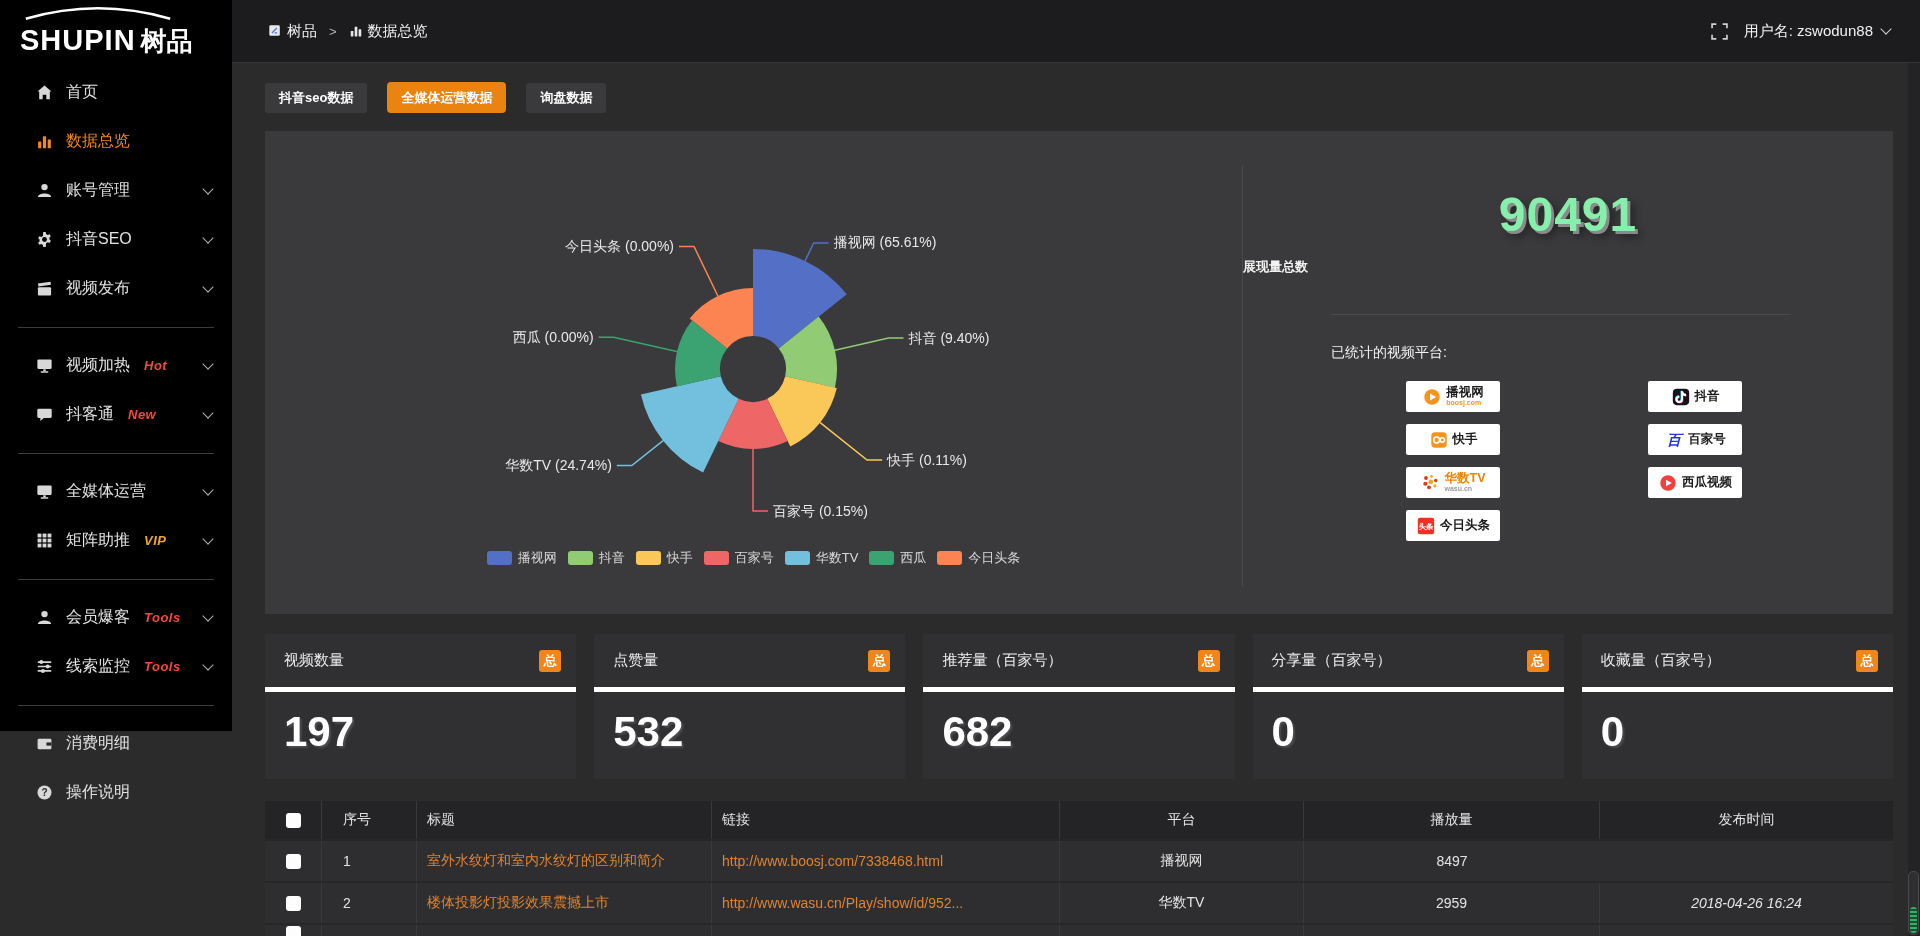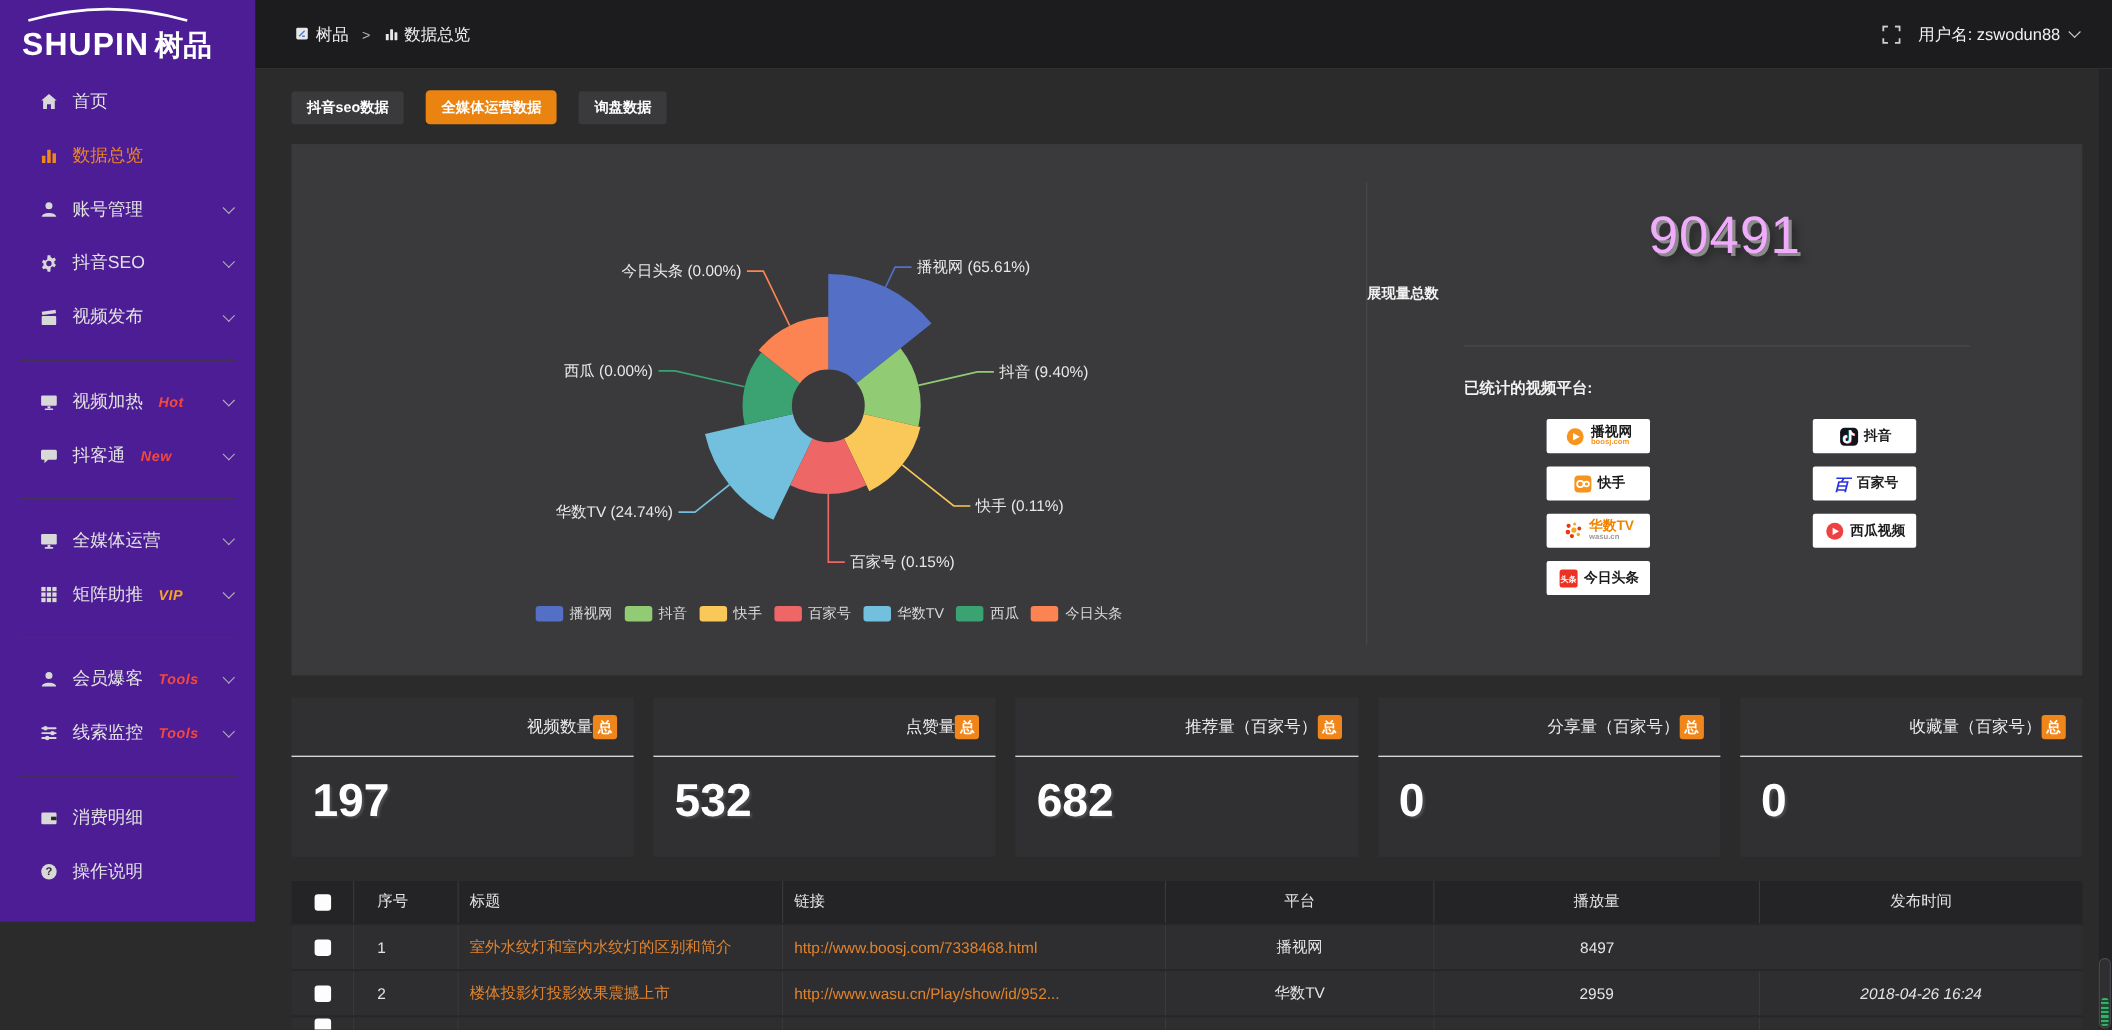--- a/index.html
+++ b/index.html
@@ -1,19 +1,19 @@
 <!DOCTYPE html>
 <html><head>
 <meta charset="utf-8">
 <style>
   html,body{margin:0;padding:0}
   body{width:1920px;height:936px;overflow:hidden;background:#2b2b2c;position:relative;
        font-family:"Liberation Sans","DejaVu Sans",sans-serif;color:#e6e6e6}
   
-  .sidebar{position:absolute;left:0;top:0;width:232px;height:838px;background:#4c1d95;z-index:3}
+  .sidebar{position:absolute;left:0;top:0;width:232px;height:731px;background:#000000;z-index:3}
   .logo{position:relative;padding:24px 0 6px 20px;height:36px}
   .logo-arc{position:absolute;left:22px;top:6px;width:152px;height:14px}
   .logo-row{white-space:nowrap}
   .logo-en{font-size:29px;font-weight:800;letter-spacing:1px;color:#fff}
   .logo-cn{font-size:26px;font-weight:800;color:#fff;margin-left:5px}
   .menu{margin-top:2px}
   .mitem{height:49px;display:flex;align-items:center;padding:0 20px 0 36px;cursor:pointer;color:#e2e2e2}
   .mitem .icn{width:17px;height:17px;fill:#d8d8d8;flex:none}
   .mitem .mlabel{font-size:16px;margin-left:13px}
   .mitem.active{color:#f0861c}
@@ -44,39 +44,39 @@
   
   .panel{position:relative;width:1628px;height:483px;background:#3a3a3c;margin-top:18px}
   .chart-region{position:absolute;left:0;top:0;width:977px;height:483px}
   svg.rose{position:absolute;left:0;top:0;width:977px;height:483px}
   .legend{position:absolute;left:0;right:0;top:418px;display:flex;justify-content:center;gap:11px}
   .legend-item{display:flex;align-items:center;gap:6px;cursor:pointer}
   .legend-swatch{width:25px;height:14px;border-radius:3px}
   .legend-label{font-size:13px;color:#dadada}
   .vdivider{position:absolute;left:977px;top:35px;height:420px;width:1px;background:#4b4b4e}
   .right-region{position:absolute;left:978px;top:0;right:0;height:483px}
-  .total-num{margin-top:56px;text-align:center;font-size:48px;font-weight:normal;color:#f0abfc;letter-spacing:1px;
+  .total-num{margin-top:56px;text-align:center;font-size:48px;font-weight:bold;color:#86efac;letter-spacing:1px;
              text-shadow:3px 3px 0 #8a8a8a,6px 6px 8px rgba(0,0,0,.45)}
   .total-label{text-align:left;font-size:13px;font-weight:bold;margin-top:16px;color:#f2f2f2}
   .hdivider{position:absolute;left:88px;top:183px;width:460px;height:1px;background:#4b4b4e}
-  .platforms-label{position:absolute;left:88px;top:213px;font-size:14px;font-weight:bold;color:#f2f2f2}
+  .platforms-label{position:absolute;left:88px;top:213px;font-size:14px;font-weight:normal;color:#f2f2f2}
   .badges-col{position:absolute;top:250px;display:flex;flex-direction:column;gap:12px}
   .badges-col.c1{left:163px}
   .badges-col.c2{left:405px}
   .pbadge{width:94px;height:31px;background:#fff;border-radius:2px;display:flex;align-items:center;
           justify-content:center;gap:4px}
   .plogo{width:20px;height:20px;flex:none}
   .ptxt{display:flex;flex-direction:column;line-height:1.05;align-items:flex-start}
   .pname{font-size:12.5px;font-weight:bold;color:#1b1b1b;white-space:nowrap}
   .psub{font-size:7px;font-weight:bold}
   
   .cards{display:flex;gap:18px;margin-top:20px;height:145px}
   .card{flex:1;background:#303033}
-  .card-head{height:53px;display:flex;align-items:center;justify-content:flex-end;
-             padding:0 15px 0 19px;border-bottom:1px solid #ffffff}
+  .card-head{height:53px;display:flex;align-items:center;justify-content:space-between;
+             padding:0 15px 0 19px;border-bottom:5px solid #ffffff}
   .card-title{font-size:15px;color:#ececec}
   .badge-total{width:22px;height:22px;background:#f08519;color:#fff;font-size:13px;display:flex;
                align-items:center;justify-content:center;border-radius:3px;font-weight:bold}
   .card-value{font-size:42px;font-weight:bold;color:#fff;padding:16px 0 0 19px;
               text-shadow:2px 2px 2px rgba(130,130,130,.35)}
   
   .table{margin-top:22px;width:1628px}
   .trow{display:flex;height:40px;background:#2e2e30;border-bottom:2px solid #27272a}
   .trow.head{height:38px;background:#242427}
   .trow.partial{height:16px;border-bottom:none;overflow:hidden}

